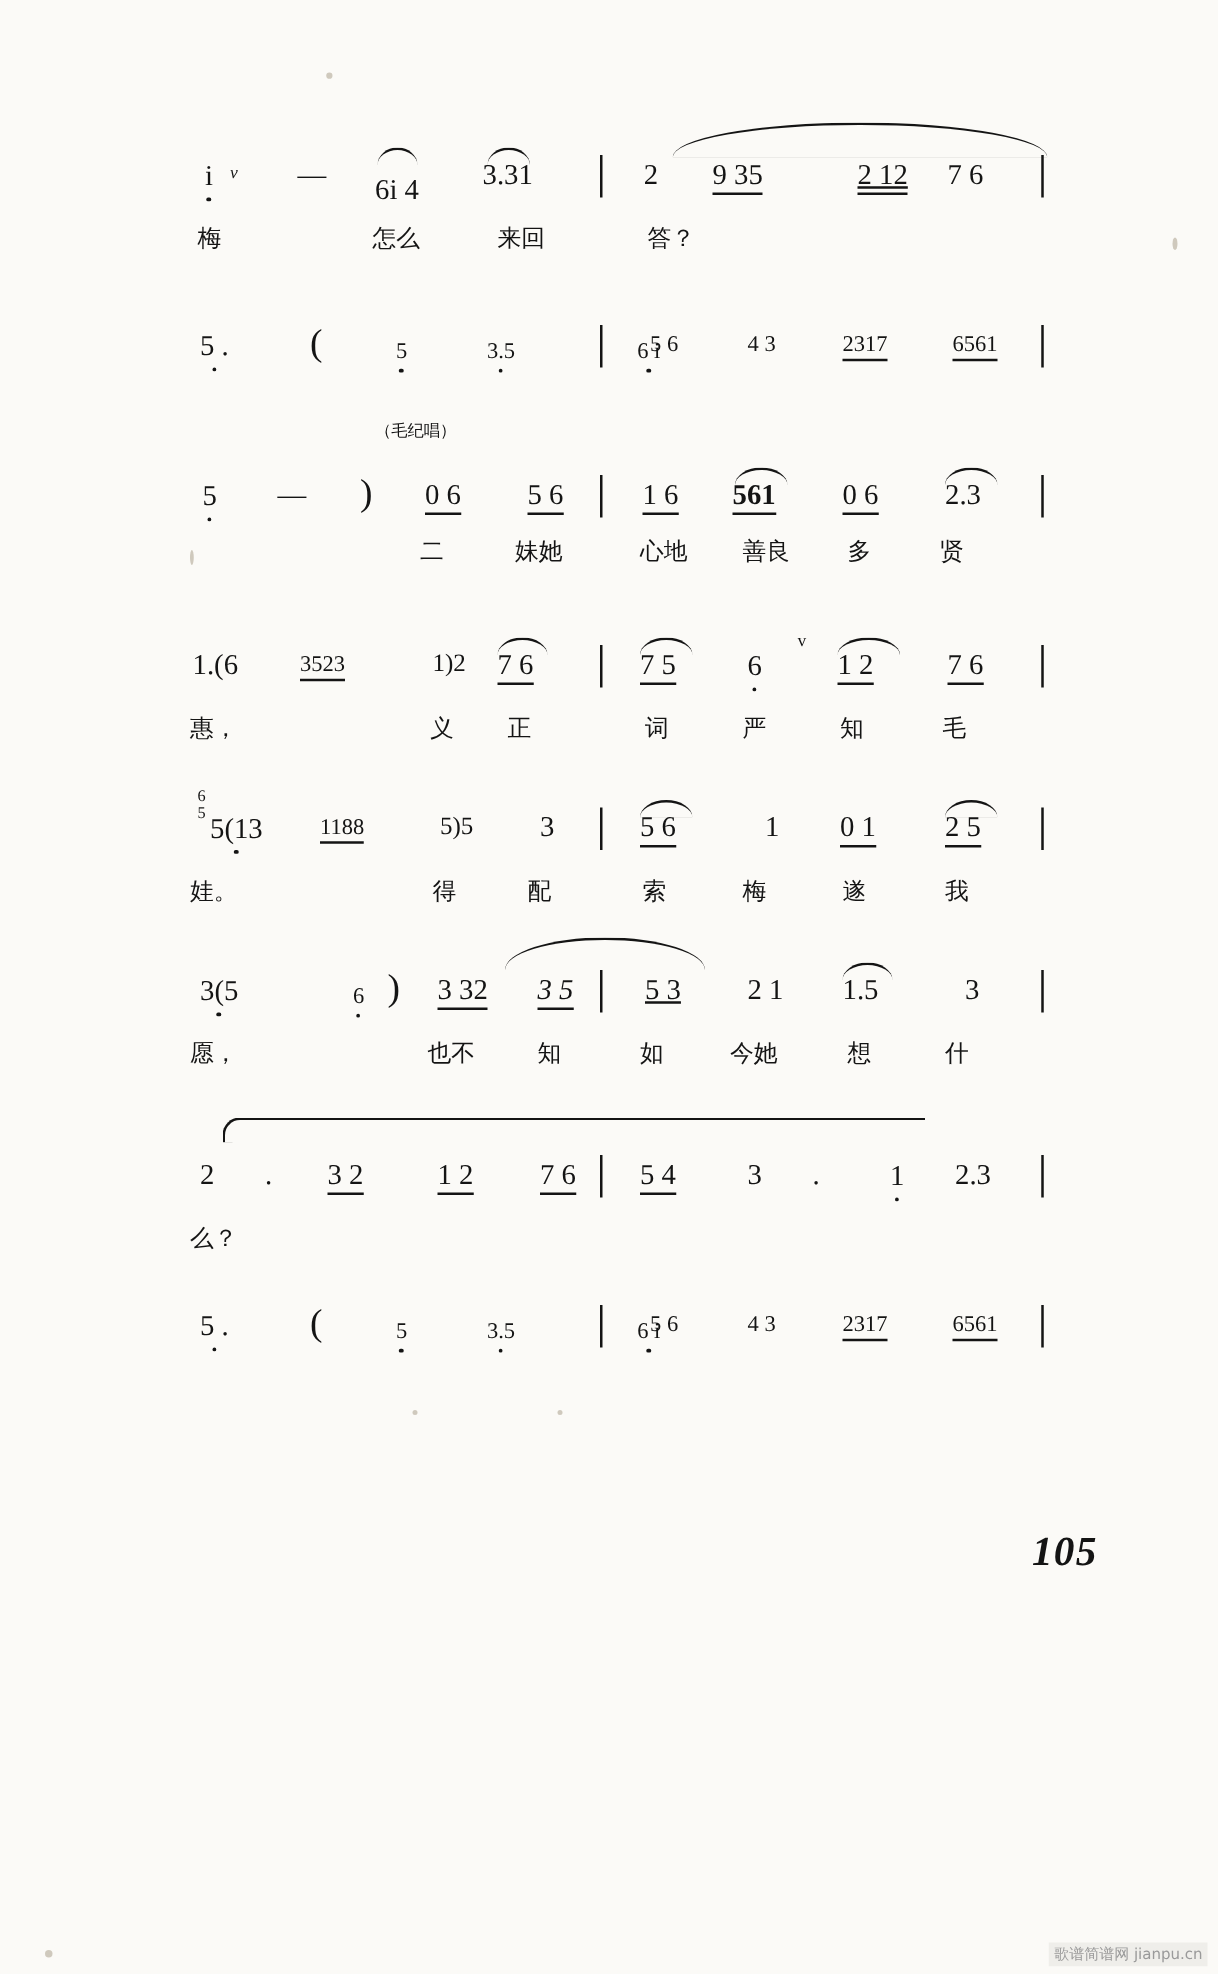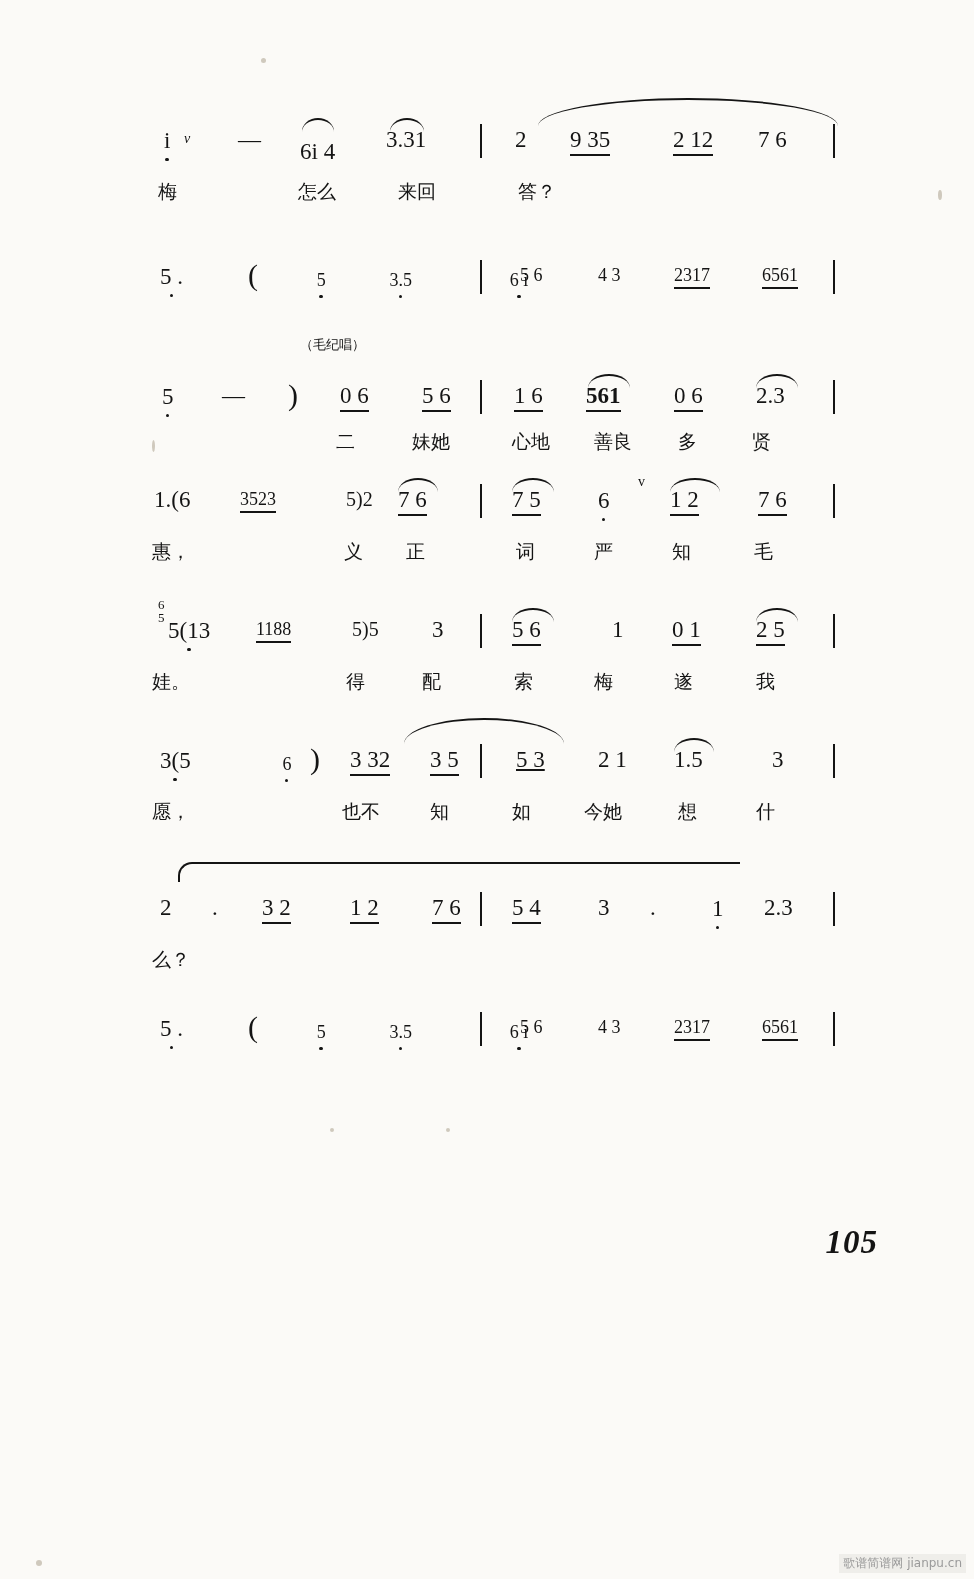--- a/index.html
+++ b/index.html
@@ -135,21 +135,21 @@
         <span class="n" style="left:88px;top:8px;">—</span>
         <div class="slur" style="left:152px;top:-2px;width:32px;"></div>
         <span class="n" style="left:150px;top:20px;">6i 4</span>
         <div class="slur" style="left:240px;top:-2px;width:34px;"></div>
         <span class="n" style="left:236px;top:8px;">3.31</span>
 
         <div class="bar" style="left:330px;top:4px;"></div>
 
         <span class="n" style="left:365px;top:8px;">2</span>
         <span class="n u1" style="left:420px;top:8px;">9 35</span>
-        <span class="n u1" style="left:523px;top:8px;">2 12</span>
+        <span class="n u1" style="left:536px;top:8px;text-decoration:underline;">2 12</span>
         <span class="n" style="left:608px;top:8px;">7 6</span>
 
         <div class="bar" style="left:683px;top:4px;"></div>
       </div>
 
       <div class="row-lyrics" style="top:16px;">
         <span class="ly" style="left:8px;">梅</span>
         <span class="ly" style="left:148px;">怎么</span>
         <span class="ly" style="left:248px;">来回</span>
         <span class="ly" style="left:368px;">答？</span>
@@ -168,21 +168,21 @@
 
         <span class="n" style="left:370px;top:10px;font-size:18px;">5 6</span>
         <span class="n" style="left:448px;top:10px;font-size:18px;">4 3</span>
         <span class="n u1" style="left:524px;top:10px;font-size:18px;">2317</span>
         <span class="n u1" style="left:612px;top:10px;font-size:18px;">6561</span>
 
         <div class="bar" style="left:683px;top:4px;"></div>
       </div>
     </div>
 
-    <div class="system" style="height:100px;margin-bottom:20px;">
+    <div class="system" style="height:100px;margin-bottom:52px;">
       <span class="tag" style="left:150px;top:-24px;">（毛纪唱）</span>
 
       <div class="row-notes" style="top:16px;">
         <span class="n dotu" style="left:12px;top:8px;">5</span>
         <span class="n" style="left:72px;top:8px;">—</span>
         <span class="n" style="left:138px;top:4px;font-size:30px;">)</span>
         <span class="n u1" style="left:190px;top:8px;">0 6</span>
         <span class="n u1" style="left:272px;top:8px;">5 6</span>
 
         <div class="bar" style="left:330px;top:4px;"></div>
@@ -204,21 +204,21 @@
         <span class="ly" style="left:444px;">善良</span>
         <span class="ly" style="left:528px;">多</span>
         <span class="ly" style="left:602px;">贤</span>
       </div>
     </div>
 
     <div class="system" style="height:100px;margin-bottom:30px;">
       <div class="row-notes">
         <span class="n" style="left:4px;top:8px;">1.(6</span>
         <span class="n u1" style="left:90px;top:10px;font-size:18px;">3523</span>
-        <span class="n" style="left:196px;top:9px;font-size:20px;">5)2</span>
+        <span class="n" style="left:196px;top:9px;font-size:20px;">1)2</span>
         <div class="slur" style="left:248px;top:-2px;width:40px;"></div>
         <span class="n u1" style="left:248px;top:8px;">7 6</span>
 
         <div class="bar" style="left:330px;top:4px;"></div>
 
         <div class="slur" style="left:362px;top:-2px;width:42px;"></div>
         <span class="n u1" style="left:362px;top:8px;">7 5</span>
         <span class="n dotu" style="left:448px;top:8px;">6</span>
         <span class="vmark" style="left:488px;top:-6px;">v</span>
         <div class="slur" style="left:520px;top:-2px;width:50px;"></div>
@@ -271,21 +271,21 @@
     </div>
 
     <div class="system" style="height:100px;margin-bottom:48px;">
       <div class="bigslur" style="left:254px;top:-22px;width:160px;height:24px;"></div>
 
       <div class="row-notes">
         <span class="n dotu" style="left:10px;top:8px;">3(5</span>
         <span class="n dotu" style="left:96px;top:10px;font-size:18px;">6</span>
         <span class="n" style="left:160px;top:4px;font-size:30px;">)</span>
         <span class="n u1" style="left:200px;top:8px;">3 32</span>
-        <span class="n u1" style="left:280px;top:8px;">3 5</span>
+        <span class="n u1" style="left:280px;top:8px;font-style:italic;">3 5</span>
 
         <div class="bar" style="left:330px;top:4px;"></div>
 
         <span class="n" style="left:366px;top:8px;text-decoration:underline;">5 3</span>
         <span class="n" style="left:448px;top:8px;">2 1</span>
         <div class="slur" style="left:524px;top:-2px;width:40px;"></div>
         <span class="n" style="left:524px;top:8px;">1.5</span>
         <span class="n" style="left:622px;top:8px;">3</span>
 
         <div class="bar" style="left:683px;top:4px;"></div>

